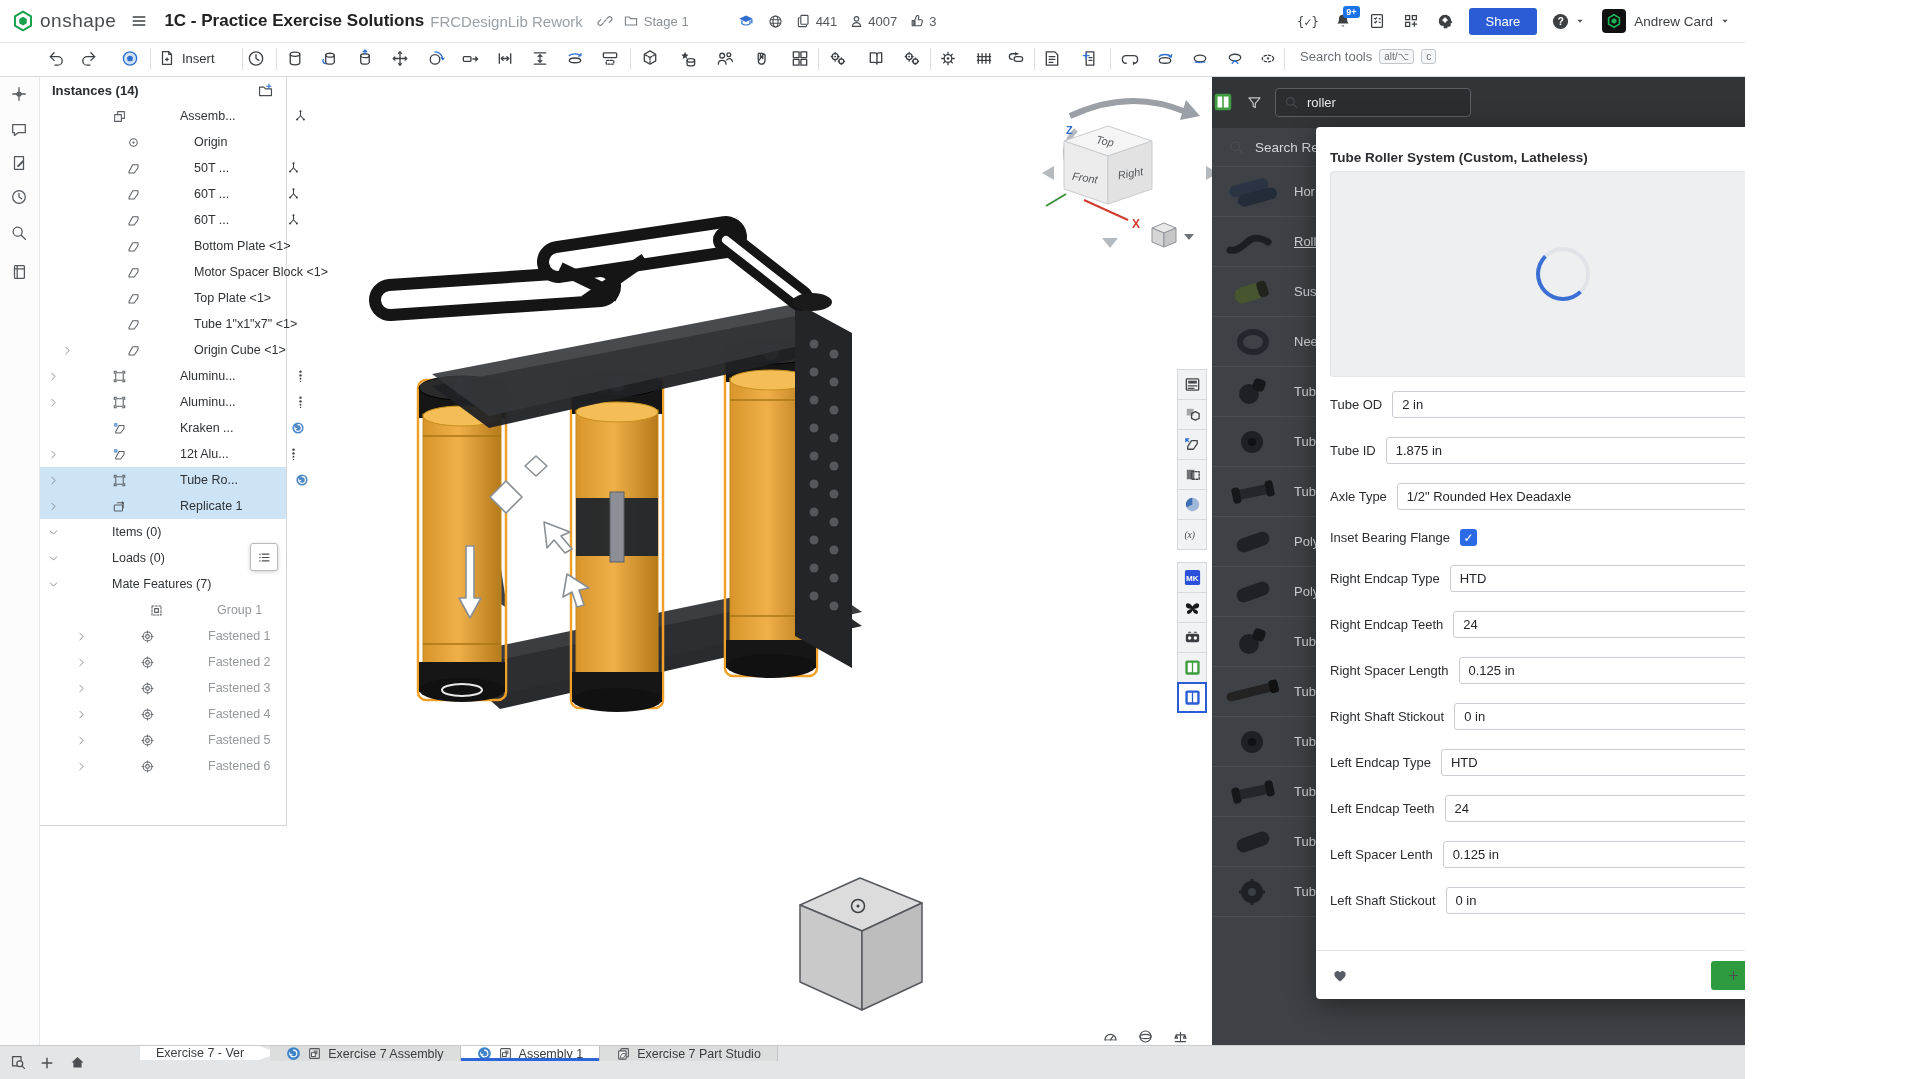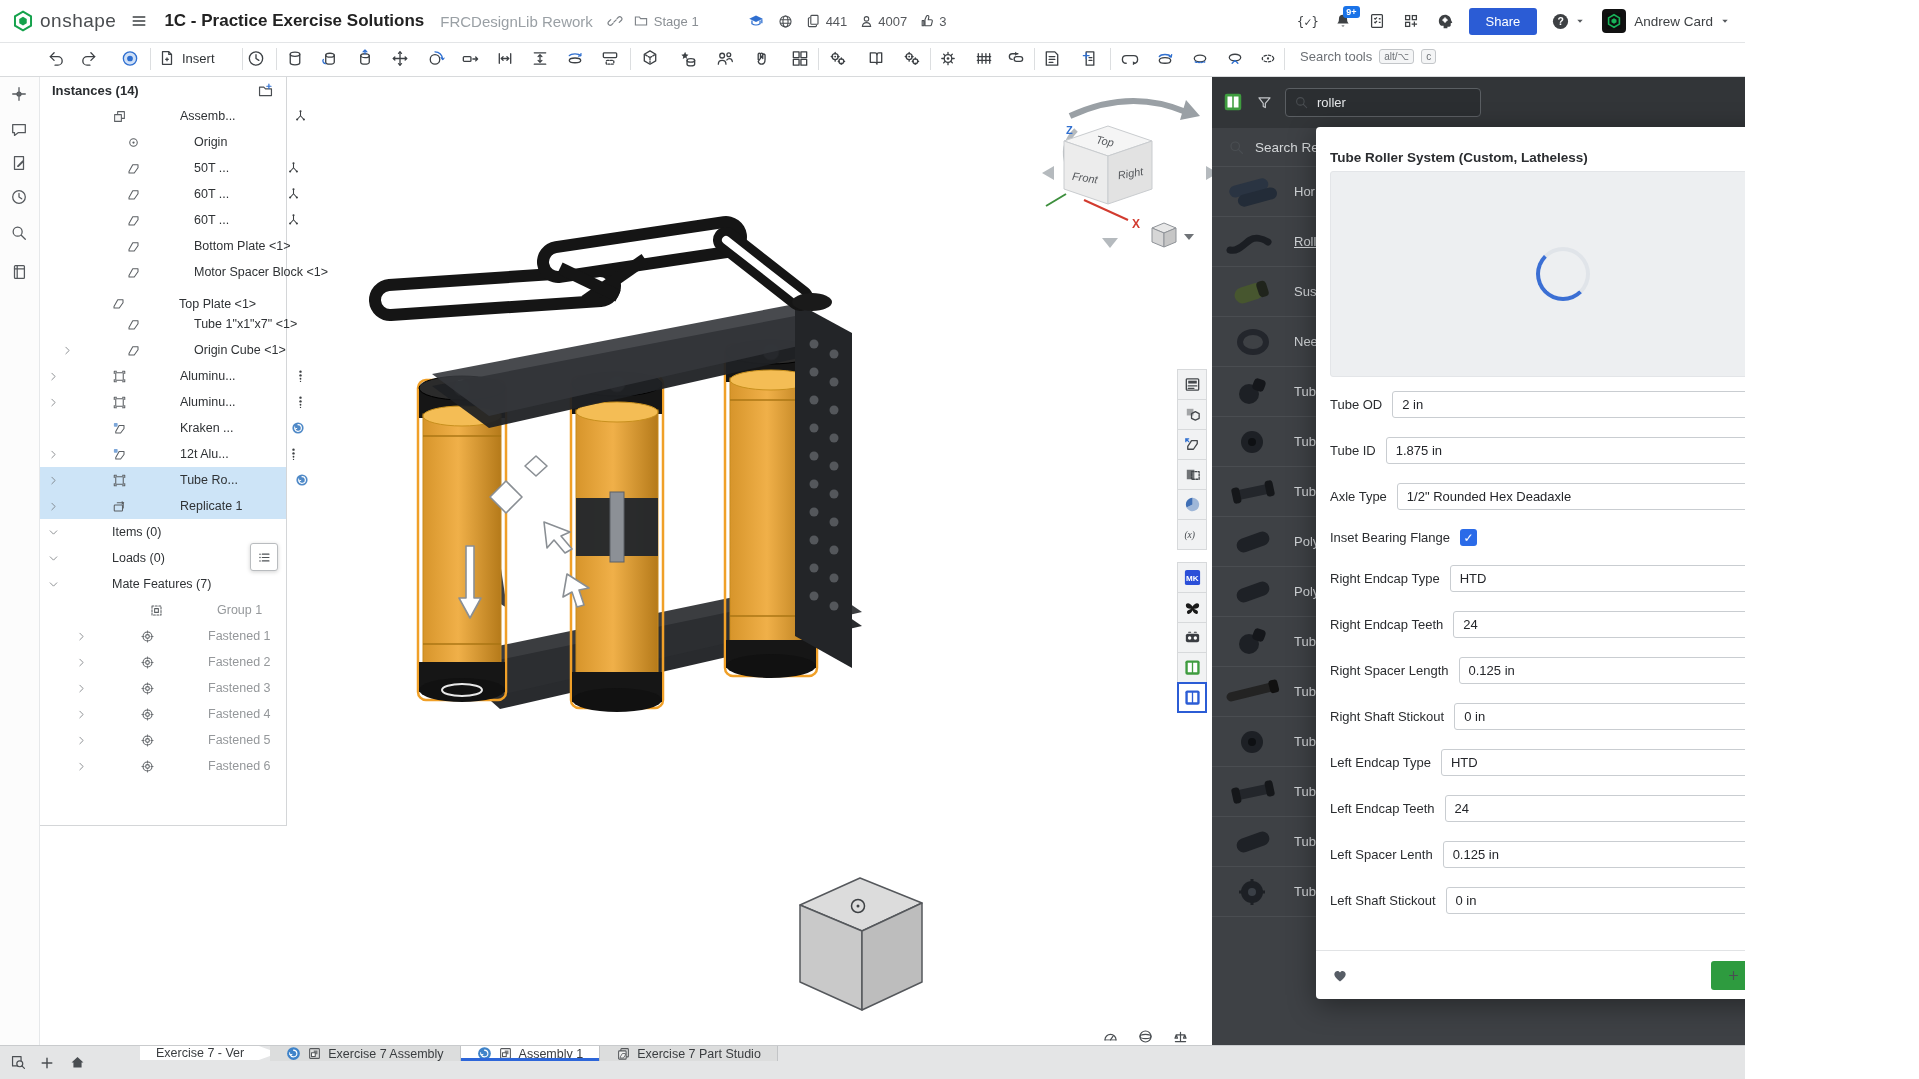--- a/index.html
+++ b/index.html
@@ -4,21 +4,21 @@
 <style>
   html,body{margin:0;padding:0;background:#fff;}
   .app{position:relative;width:1745px;height:1079px;background:#6d28d9;overflow:hidden;
        font-family:"Liberation Sans",sans-serif;color:#3d4043;text-decoration:underline;}
   svg{display:block}
   
   .tb{position:absolute;top:0;left:0;width:100%;height:42px;background:#fff;
       border-bottom:1px solid #e3e5e7;display:flex;align-items:center;z-index:60;}
   .tb .logo-txt{font-size:19px;color:#4a4d50;letter-spacing:.5px;margin-left:6px;}
   .tb .title{font-size:17px;font-weight:bold;color:#222;margin-left:16px;white-space:nowrap;}
-  .tb .proj{font-size:15px;color:#9aa0a5;margin-left:16px;white-space:nowrap;}
+  .tb .proj{font-size:15px;color:#9aa0a5;margin-left:6px;white-space:nowrap;}
   .tb .branch{font-size:13px;color:#8a8f94;margin-left:5px;}
   .ic{display:inline-flex;align-items:center;justify-content:center;color:#4a4e52;}
   .ic.dim{color:#7d8287}
   .stat{font-size:13px;color:#55585c;margin-left:4px;}
   .share-btn{background:#2b5cd5;color:#fff;font-size:13px;border-radius:3px;
       padding:6px 17px;margin-left:14px;cursor:pointer;}
   .bell-wrap{position:relative;margin-left:16px;}
   .bell-badge{position:absolute;top:-6px;right:-8px;background:#1a73e8;color:#fff;
       font-size:9px;padding:1px 3px;border-radius:3px;font-weight:bold;}
   .uname{font-size:13.5px;color:#3d4043;margin-left:8px;}
@@ -65,21 +65,21 @@
       border:1px solid #b9bcbf;border-radius:3px;box-shadow:0 1px 4px rgba(0,0,0,.18);
       display:flex;align-items:center;justify-content:center;z-index:35;color:#4e5256;}
   
   .rstrip{position:absolute;left:1177px;top:370px;width:30px;z-index:25;}
   .rcell{width:28px;height:29px;background:#f1f2f3;border:1px solid #d7d9db;margin-top:-1px;
       display:flex;align-items:center;justify-content:center;color:#44484c;cursor:pointer;}
   .rcell.selected{outline:2px solid #2b5cd5;outline-offset:-2px;background:#fff;}
   .rgap{height:13px;}
   
   .rp{position:absolute;left:1212px;top:76px;width:707px;height:970px;background:#3e4145;z-index:20;}
-  .rp-head{height:52px;background:#323538;display:flex;align-items:center;padding:0 10px;gap:12px;}
+  .rp-head{height:52px;background:#323538;display:flex;align-items:center;padding:0 0;gap:12px;}
   .rp-search{flex:0 0 178px;height:27px;background:#2b2e31;border:1px solid #5a5e62;
       border-radius:4px;display:flex;align-items:center;padding:0 8px;gap:6px;color:#9aa0a4;}
   .rp-search input{background:transparent;border:none;outline:none;color:#e4e6e8;
       font-size:13px;width:100px;font-family:"Liberation Sans",sans-serif;}
   .rp-results{height:38px;display:flex;align-items:center;padding:0 16px;gap:10px;
       color:#d4d7d9;font-size:13.5px;border-bottom:1px solid #4a4d51;}
   .librow{height:49px;display:flex;align-items:center;padding:0 10px;
       border-bottom:1px solid #4a4d51;cursor:pointer;}
   .librow .nm{font-size:13px;color:#d2d5d8;margin-left:10px;flex:1;}
   .librow .nm.u{text-decoration:underline;}
@@ -786,21 +786,21 @@
         </div>
         <div class="trow" style="padding-left: 20px;">
           <span class="chev"></span>
           <span class="ticn">
             <svg width="15" height="15" viewBox="0 0 20 20" fill="none" stroke="currentColor" stroke-width="1.4" stroke-linecap="round" stroke-linejoin="round">
               <path d="M4 14L9 5h7v4l-5 7H4z"></path>
             </svg>
           </span>
           <span class="lbl">Motor Spacer Block &lt;1&gt;</span>
         </div>
-        <div class="trow" style="padding-left: 5px; align-items: flex-end;">
+        <div class="trow" style="padding-left: 20px;">
           <span class="chev"></span>
           <span class="ticn">
             <svg width="15" height="15" viewBox="0 0 20 20" fill="none" stroke="currentColor" stroke-width="1.4" stroke-linecap="round" stroke-linejoin="round">
               <path d="M4 14L9 5h7v4l-5 7H4z"></path>
             </svg>
           </span>
           <span class="lbl">Top Plate &lt;1&gt;</span>
         </div>
         <div class="trow" style="padding-left: 20px;">
           <span class="chev"></span>

